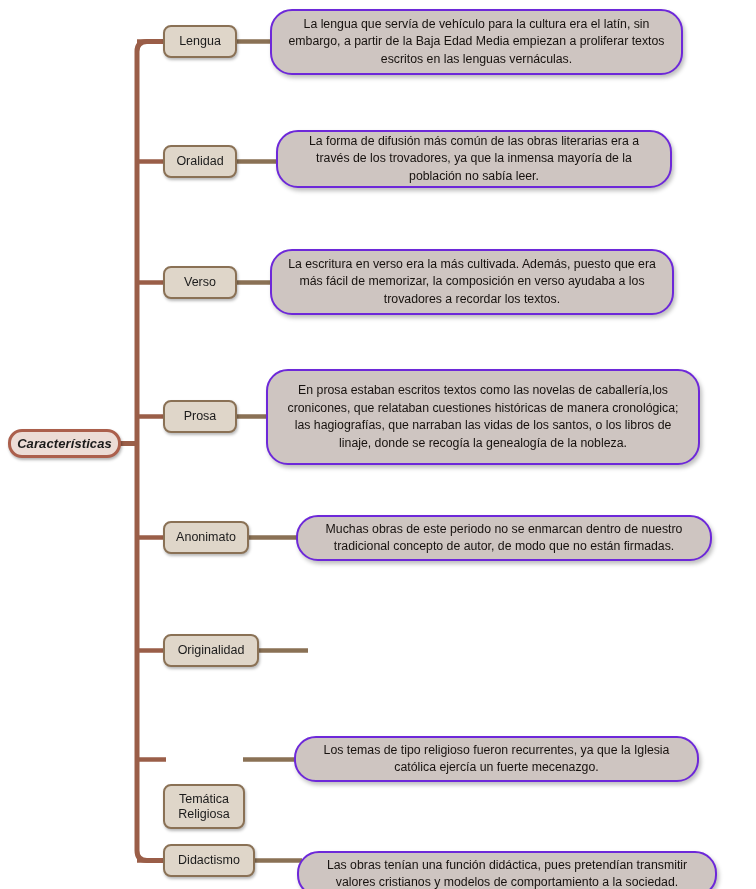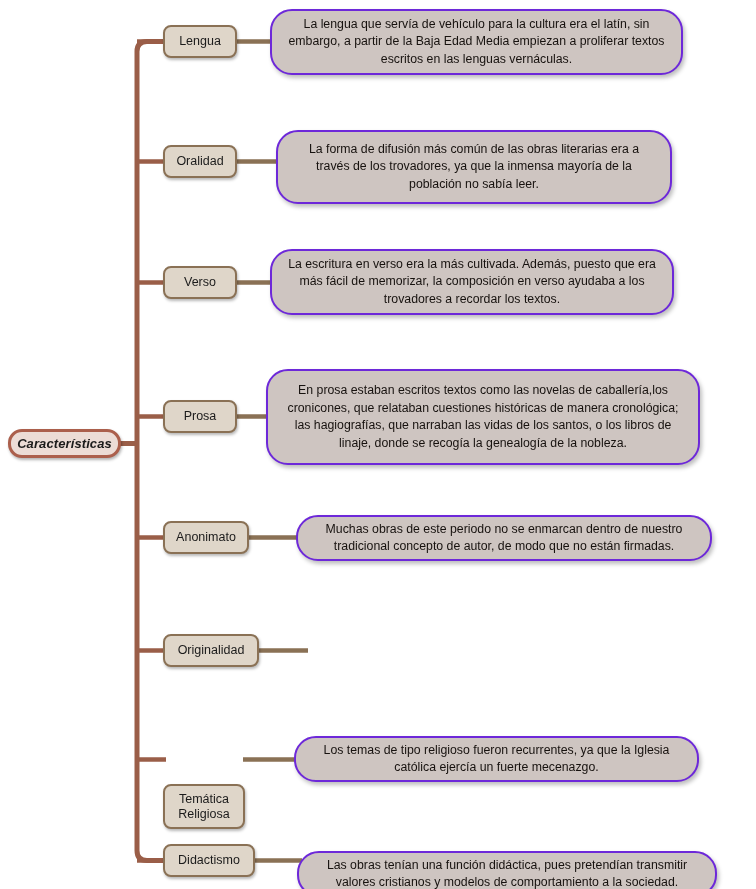--- a/index.html
+++ b/index.html
@@ -146,21 +146,21 @@
     <span class="branch-label">Temática
 Religiosa</span>
   </div>
   <div class="branch-node" style="left:163px; top:844px; width:92px; height:33px;">
     <span class="branch-label">Didactismo</span>
   </div>
 
   <div class="desc-box" style="left:270px; top:9px; width:413px; height:66px;">
     <span class="desc-text">La lengua que servía de vehículo para la cultura era el latín, sin embargo, a partir de la Baja Edad Media empiezan a proliferar textos escritos en las lenguas vernáculas.</span>
   </div>
-  <div class="desc-box" style="left:276px; top:130px; width:396px; height:74px;">
+  <div class="desc-box" style="left:276px; top:130px; width:396px; height:58px;">
     <span class="desc-text">La forma de difusión más común de las obras literarias era a través de los trovadores, ya que la inmensa mayoría de la población no sabía leer.</span>
   </div>
   <div class="desc-box" style="left:270px; top:249px; width:404px; height:66px;">
     <span class="desc-text">La escritura en verso era la más cultivada. Además, puesto que era más fácil de memorizar, la composición en verso ayudaba a los trovadores a recordar los textos.</span>
   </div>
   <div class="desc-box" style="left:266px; top:369px; width:434px; height:96px;">
     <span class="desc-text">En prosa estaban escritos textos como las novelas de caballería,los cronicones, que relataban cuestiones históricas de manera cronológica; las hagiografías, que narraban las vidas de los santos, o los libros de linaje, donde se recogía la genealogía de la nobleza.</span>
   </div>
   <div class="desc-box" style="left:296px; top:515px; width:416px; height:46px;">
     <span class="desc-text">Muchas obras de este periodo no se enmarcan dentro de nuestro tradicional concepto de autor, de modo que no están firmadas.</span>

